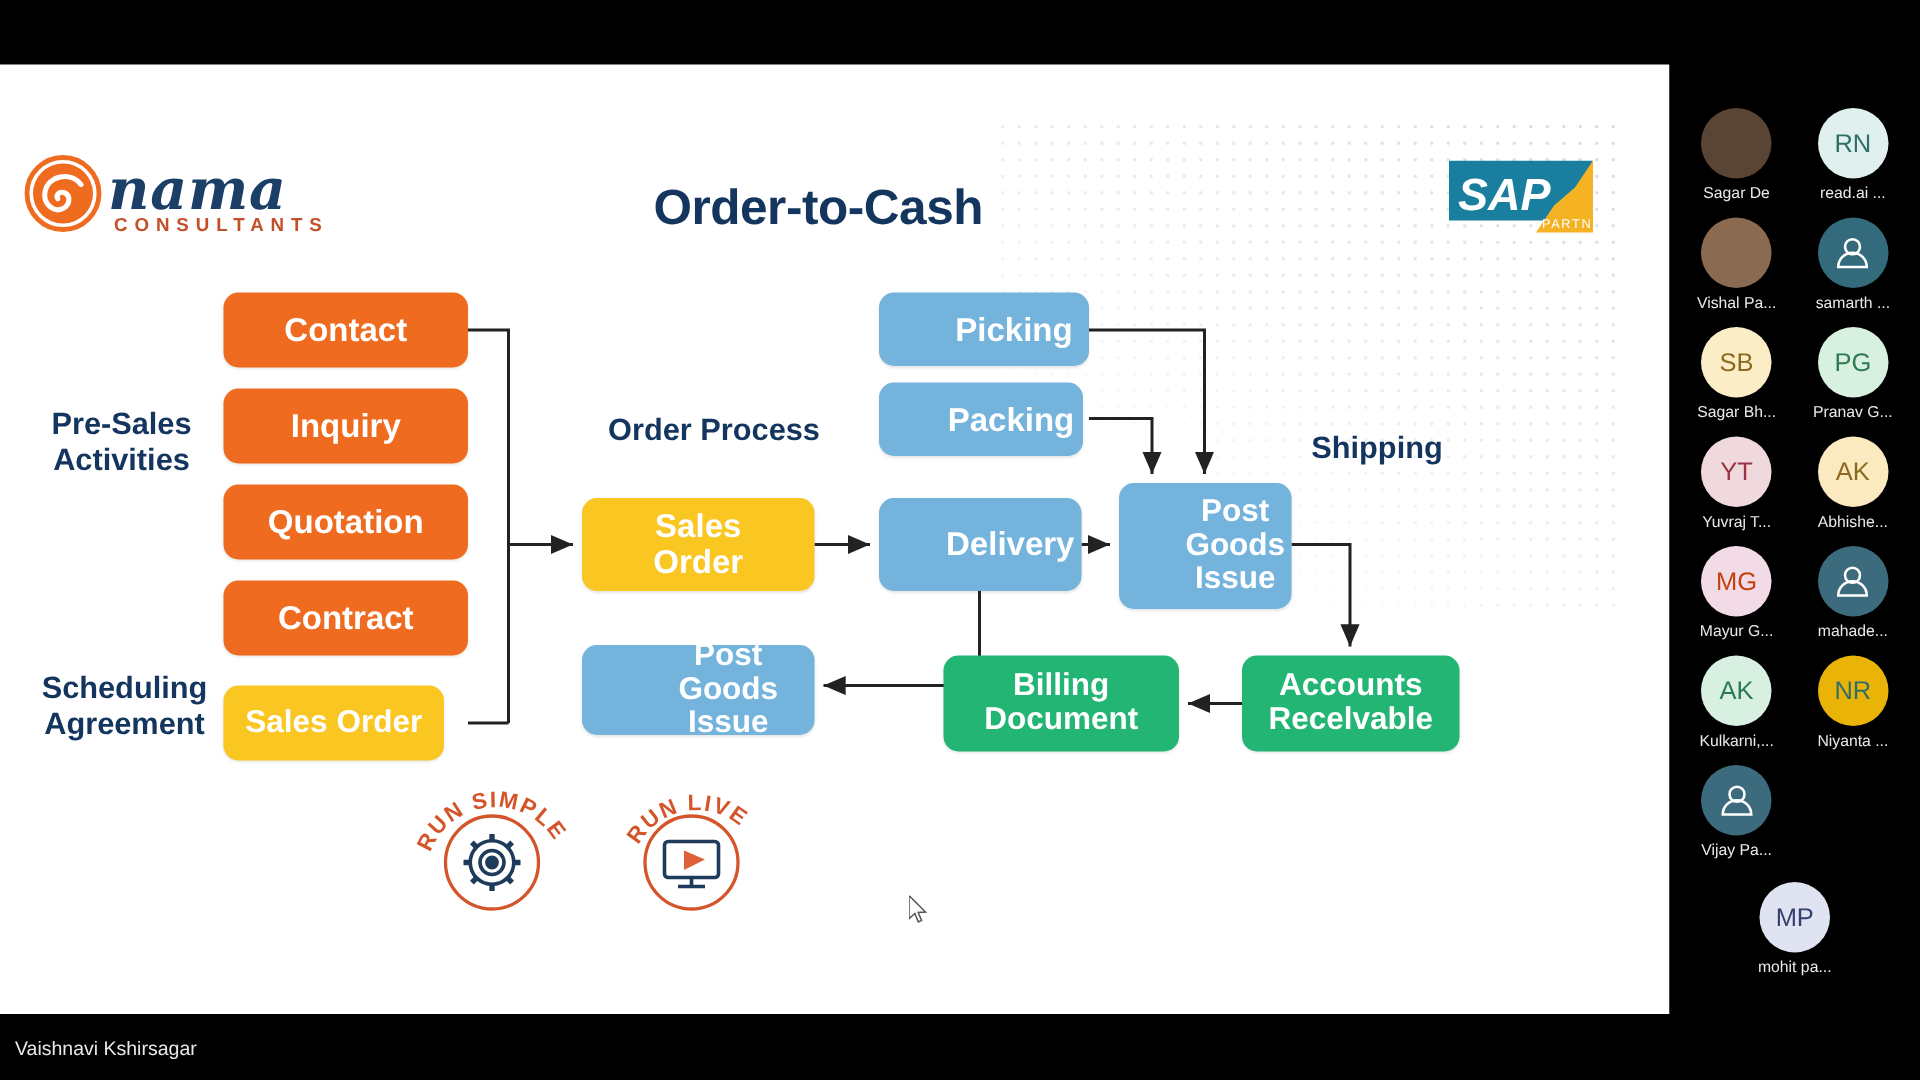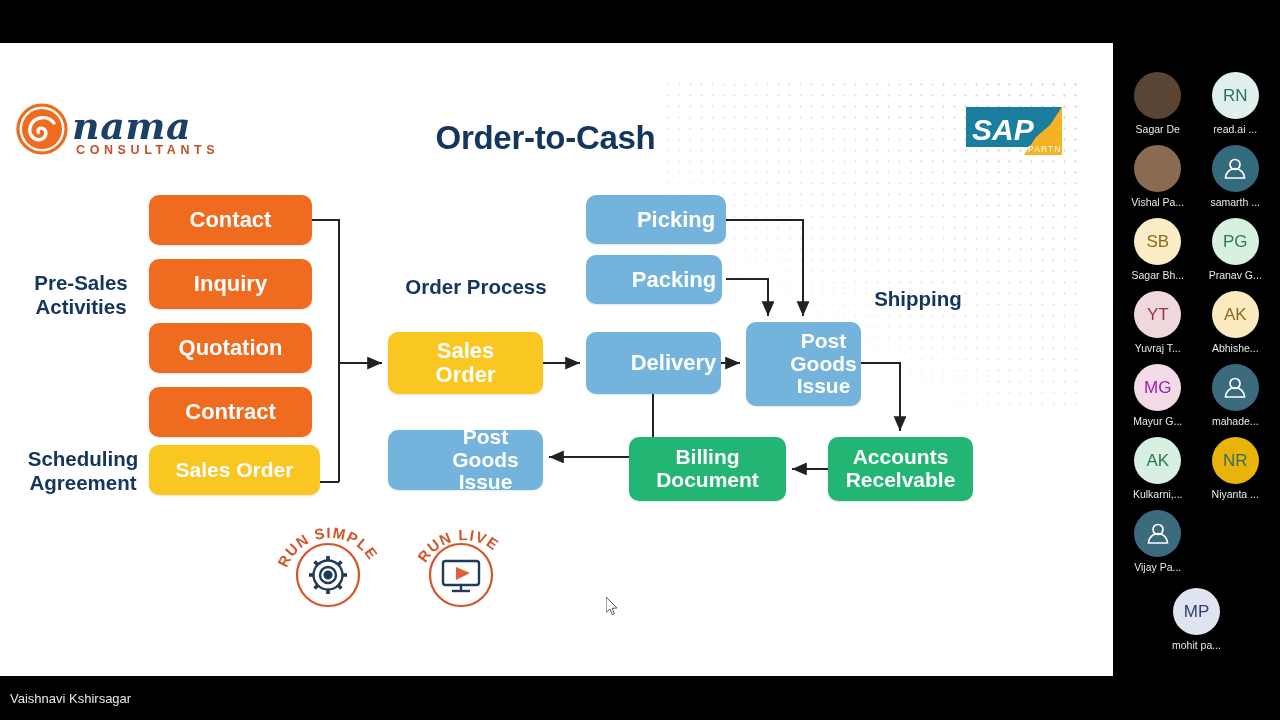--- a/index.html
+++ b/index.html
@@ -82,21 +82,21 @@
   .orange { background: #ee6b1f; }
   .yellow { background: #f9c622; color: #ffffff; }
   .blue   { background: #73b3dc; padding-left: 40px; }
   .green  { background: #22b573; }
 
   
   #b-contact   { left: 141px; top: 116px; width: 163px; height: 50px; }
   #b-inquiry   { left: 141px; top: 180px; width: 163px; height: 50px; }
   #b-quotation { left: 141px; top: 244px; width: 163px; height: 50px; }
   #b-contract  { left: 141px; top: 308px; width: 163px; height: 50px; }
-  #b-salesorder-left { left: 141px; top: 366px; width: 171px; height: 50px; font-size: 21px; }
+  #b-salesorder-left { left: 141px; top: 378px; width: 147px; height: 50px; font-size: 21px; }
 
   
   #b-salesorder { left: 380px; top: 253px; width: 155px; height: 62px; }
   #b-pgi-lower  { left: 380px; top: 351px; width: 155px; height: 60px; font-size: 21px; }
 
   
   #b-picking  { left: 578px; top: 116px; width: 140px; height: 49px; }
   #b-packing  { left: 578px; top: 176px; width: 136px; height: 49px; }
   #b-delivery { left: 578px; top: 253px; width: 135px; height: 62px; }
   #b-pgi-main { left: 738px; top: 243px; width: 115px; height: 84px; font-size: 21px; }
@@ -357,21 +357,21 @@
       </div>
       <div class="participant">
         <div class="avatar" style="background: rgb(240, 217, 221); color: rgb(154, 52, 68);">YT</div>
         <div class="pname">Yuvraj T...</div>
       </div>
       <div class="participant">
         <div class="avatar" style="background: rgb(251, 233, 191); color: rgb(138, 106, 30);">AK</div>
         <div class="pname">Abhishe...</div>
       </div>
       <div class="participant">
-        <div class="avatar" style="background: rgb(242, 219, 230); color: #a21caf; text-align: right;">MG</div>
+        <div class="avatar" style="background: rgb(242, 219, 230); color: #c2410c; text-align: right;">MG</div>
         <div class="pname">Mayur G...</div>
       </div>
       <div class="participant">
         <div class="avatar silhouette" style="background: rgb(59, 107, 124); color: rgb(255, 255, 255);">
           <svg width="26" height="26" viewBox="0 0 26 26">
             <circle cx="13" cy="8.5" r="5" fill="none" stroke="#fff" stroke-width="1.7"></circle>
             <path d="M3.5,22 A9.5,9.5 0 0 1 22.5,22 Z" fill="none" stroke="#fff" stroke-width="1.7"></path>
           </svg>
         </div>
         <div class="pname">mahade...</div>

